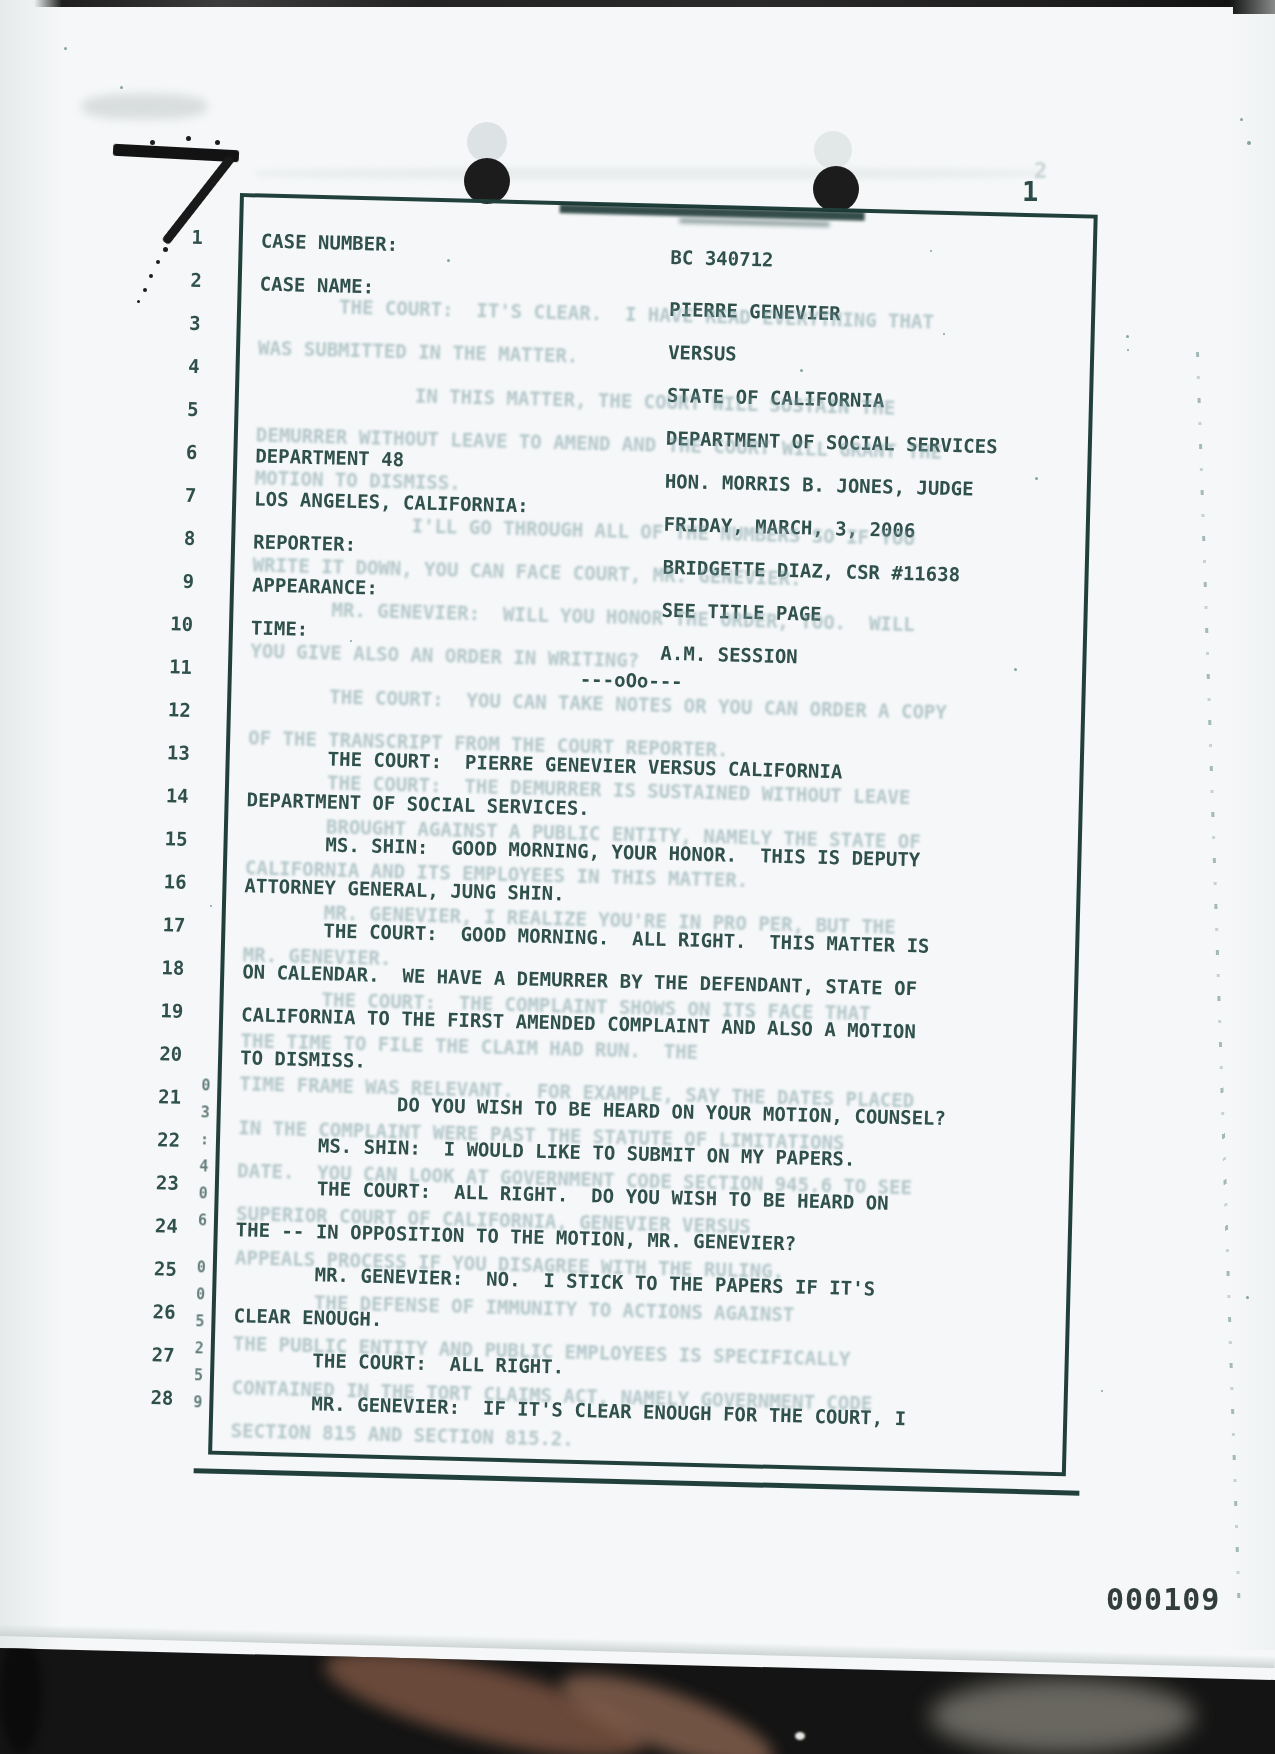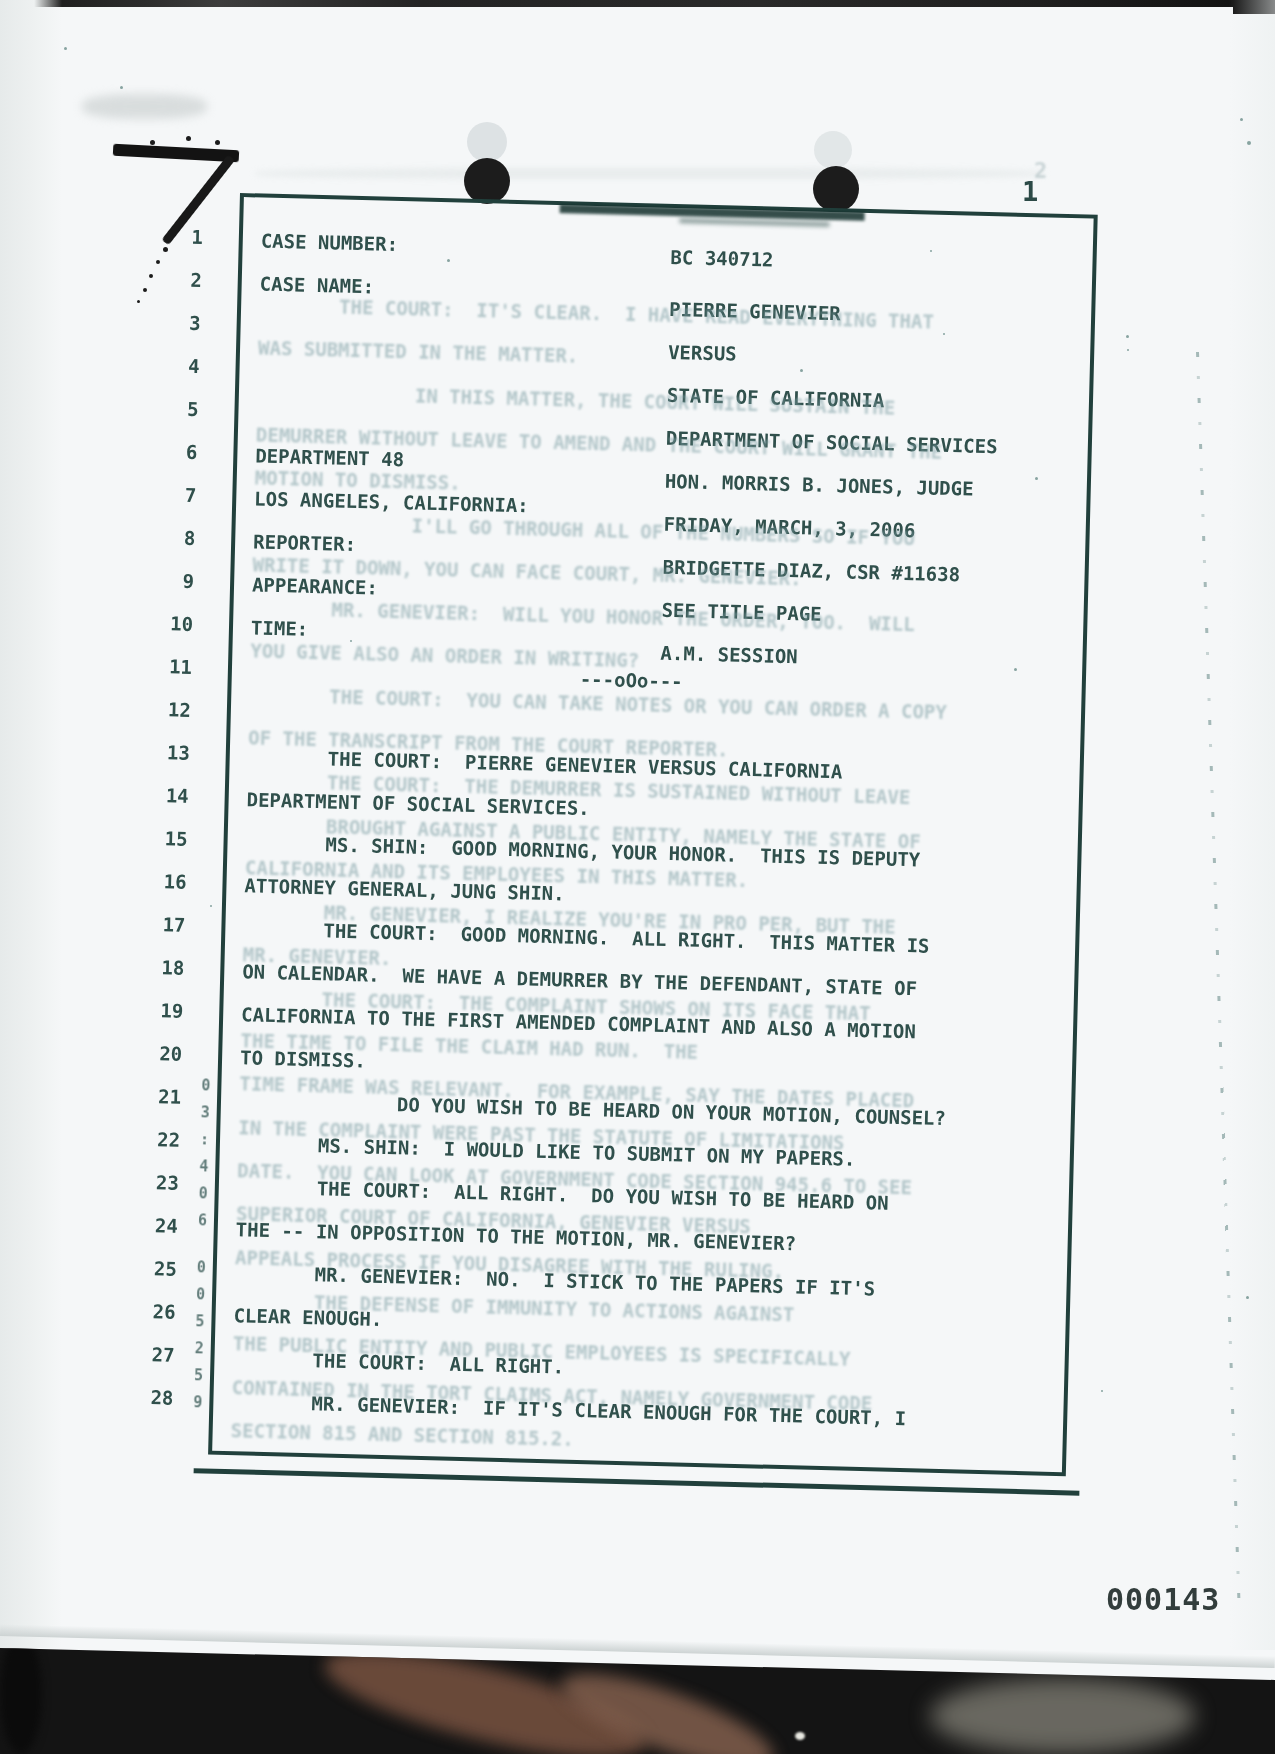--- a/index.html
+++ b/index.html
@@ -70,21 +70,21 @@
   <div class="mk-bar"></div>
   <div class="mk-diag"></div>
 
   <div class="punch-ghost" style="left:467px;top:122px;width:40px;height:40px;"></div>
   <div class="punch-ghost" style="left:814px;top:131px;width:38px;height:38px;opacity:.8;"></div>
   <div class="punch" style="left:464px;top:158px;width:46px;height:46px;"></div>
   <div class="punch" style="left:813px;top:166px;width:46px;height:46px;"></div>
 
   <div class="ghost2 mono">2</div>
   <div class="pagenum mono">1</div>
-  <div class="bates mono">000143</div>
+  <div class="bates mono">000109</div>
 
   <div class="dotline"></div>
 
   <div class="sheet">
     <div class="borderbox"></div>
     <div class="border-smudge1"></div>
     <div class="border-smudge2"></div>
     <div class="bottom-outer"></div>
     <div class="value mono" style="left:352px;top:466px;">---oOo---</div>
     <div id="gutter">

